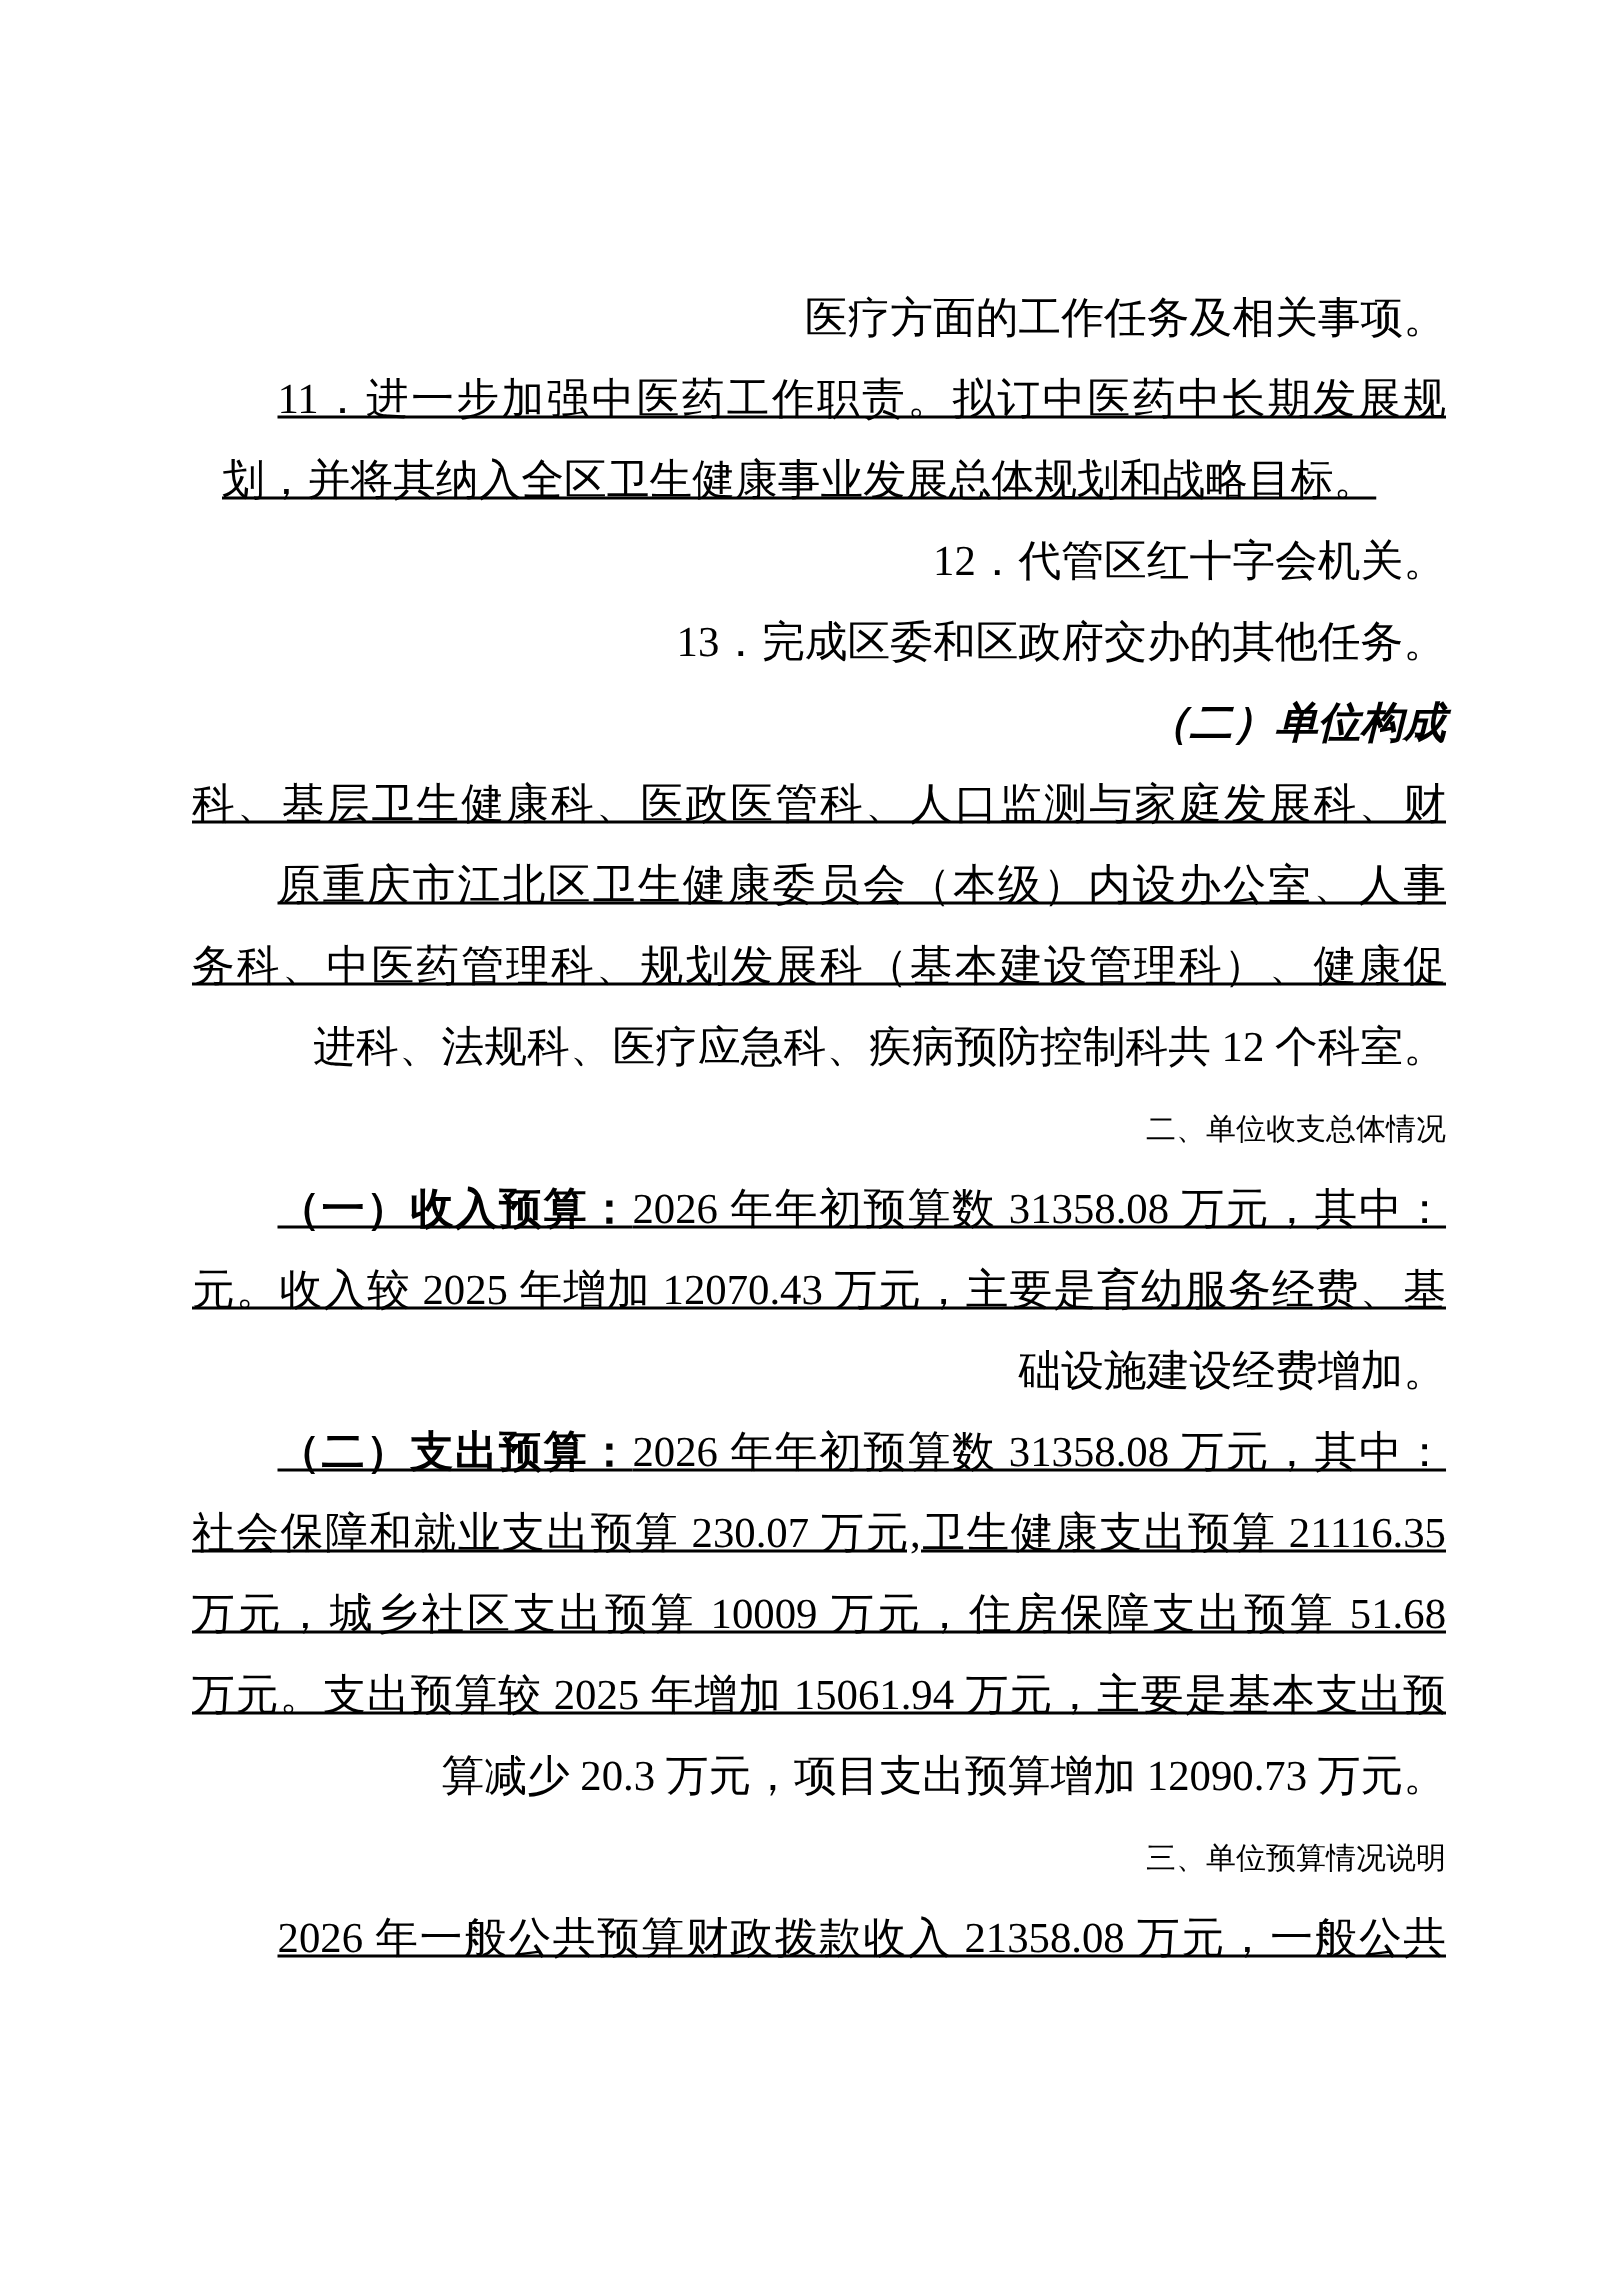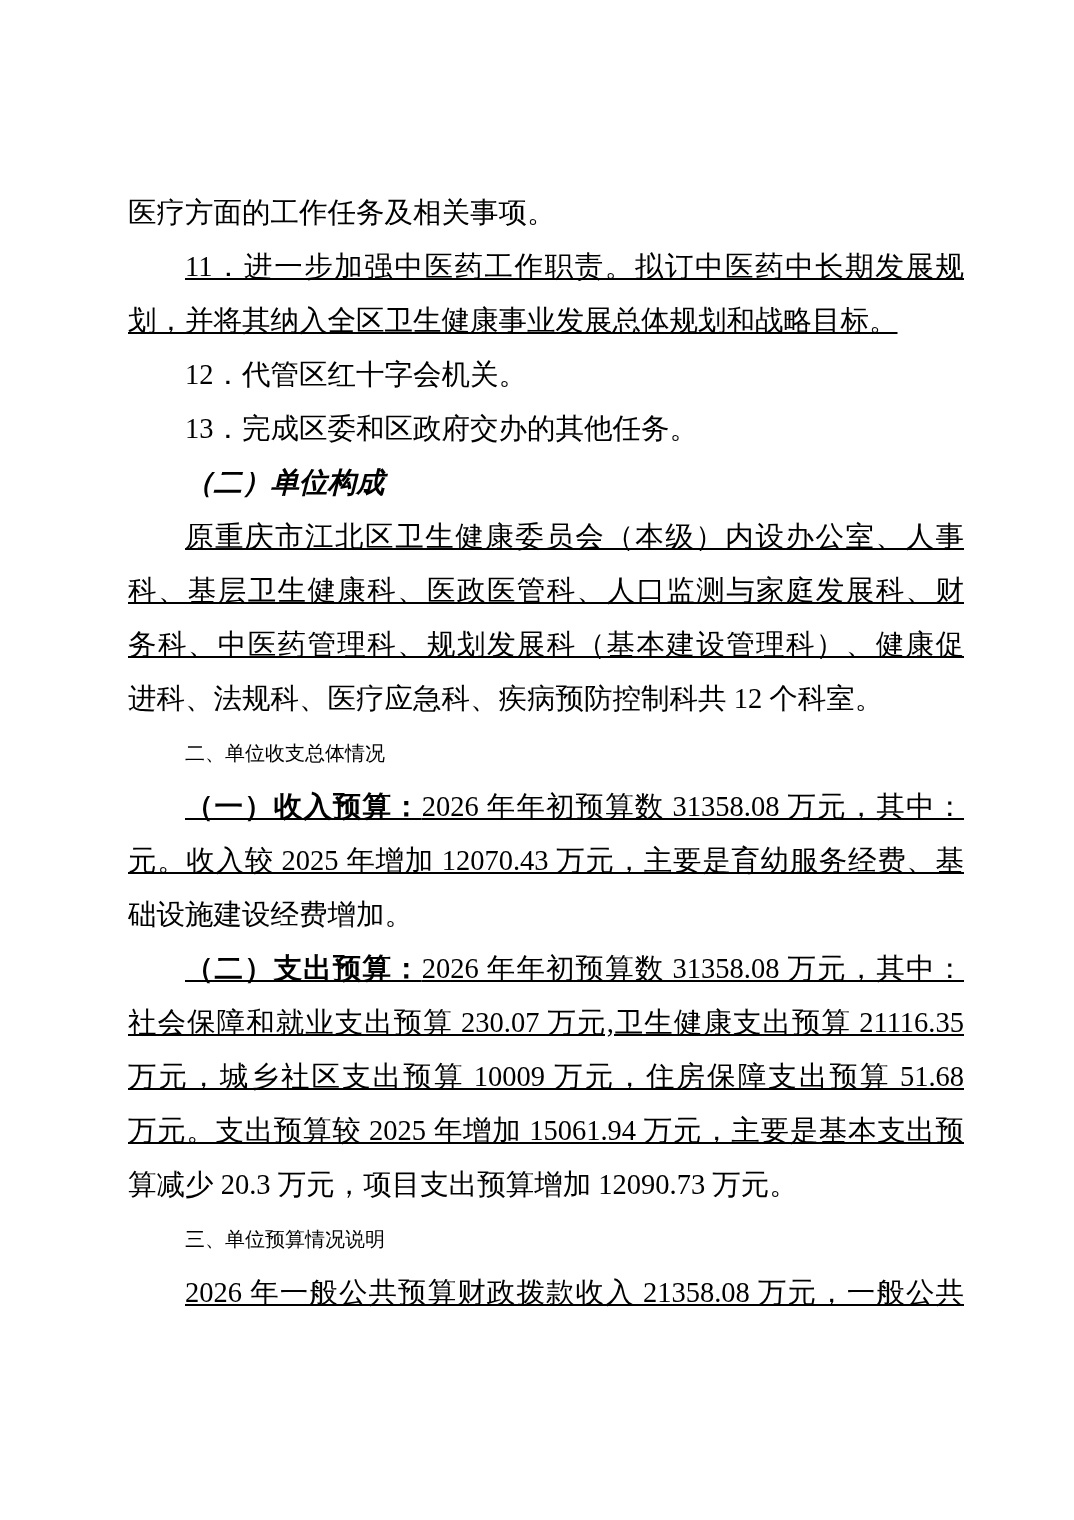--- a/index.html
+++ b/index.html
@@ -20,21 +20,21 @@
     left: 128px;
     top: 186px;
     width: 836px;
     color: #000000;
     font-family: "Liberation Serif", "DejaVu Serif", serif;
     font-size: 28.5px;
     line-height: 54px;
   }
   .line {
     height: 54px;
-    text-align: left;
+    text-align: right;
   }
   
   .j {
     text-align: justify;
     text-align-last: justify;
     text-decoration: underline;
   }
   
   .ind {
     text-indent: 57px;
@@ -57,28 +57,28 @@
 </style>
 </head>
 <body>
 
 <div class="page">
   <div class="textblock">
 
     <div class="line">医疗方面的工作任务及相关事项。</div>
 
     <div class="line ind j">11．进一步加强中医药工作职责。拟订中医药中长期发展规</div>
-    <div class="line j" style="text-align-last:left;">划，并将其纳入全区卫生健康事业发展总体规划和战略目标。</div>
+    <div class="line j" style="text-align-last:left;margin-left:20px;">划，并将其纳入全区卫生健康事业发展总体规划和战略目标。</div>
     <div class="line ind">12．代管区红十字会机关。</div>
     <div class="line ind">13．完成区委和区政府交办的其他任务。</div>
 
     <div class="line ind hk">（二）单位构成</div>
 
+    <div class="line j">科、基层卫生健康科、医政医管科、人口监测与家庭发展科、财</div>
     <div class="line ind j">原重庆市江北区卫生健康委员会（本级）内设办公室、人事</div>
-    <div class="line j">科、基层卫生健康科、医政医管科、人口监测与家庭发展科、财</div>
     <div class="line j">务科、中医药管理科、规划发展科（基本建设管理科）、健康促</div>
     <div class="line">进科、法规科、医疗应急科、疾病预防控制科共 12 个科室。</div>
 
     <div class="line ind hh">二、单位收支总体情况</div>
 
     <div class="line ind j">
       <span class="lead">（一）收入预算：</span><span>2026 年年初预算数 31358.08 万元，其中：</span>
     </div>
     <div class="line j">元。收入较 2025 年增加 12070.43 万元，主要是育幼服务经费、基</div>
     <div class="line">础设施建设经费增加。</div>

